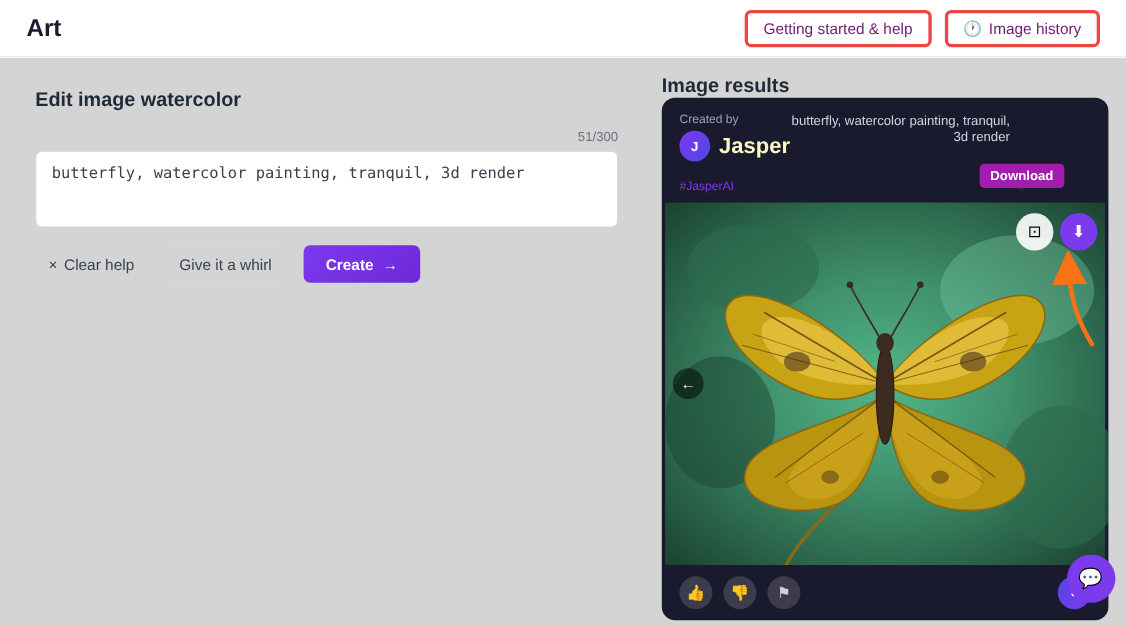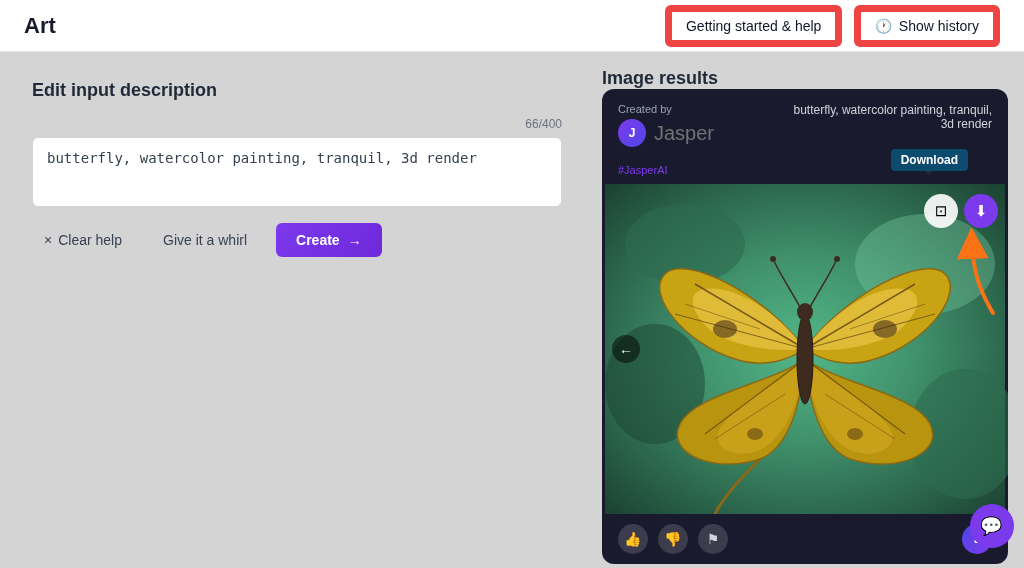--- a/index.html
+++ b/index.html
@@ -30,25 +30,25 @@
       font-weight: 700;
       color: #1a1a2e;
     }
     .nav-right {
       display: flex;
       align-items: center;
       gap: 12px;
     }
     .nav-btn {
       background: none;
-      border: 7px solid #ef4444;
+      border: 3px solid #ef4444;
       border-radius: 6px;
       padding: 6px 14px;
       font-size: 14px;
-      color: #0f172a;
+      color: #701a75;
       cursor: pointer;
       display: flex;
       align-items: center;
       gap: 6px;
     }
 
     
     .main-content {
       display: flex;
       margin-top: 52px;
@@ -143,21 +143,20 @@
     .image-card {
       background: #1a1a2e;
       border-radius: 12px;
       overflow: hidden;
       position: relative;
     }
     .card-header {
       padding: 14px 16px 8px;
       display: flex;
       align-items: flex-start;
-      justify-content: space-between;
     }
     .creator-info {
       display: flex;
       flex-direction: column;
       gap: 4px;
     }
     .created-by-label {
       font-size: 11px;
       color: #9ca3af;
     }
@@ -173,39 +172,39 @@
       background: linear-gradient(135deg, #7c3aed, #4f46e5);
       display: flex;
       align-items: center;
       justify-content: center;
       font-size: 12px;
       color: white;
       font-weight: bold;
     }
     .creator-name {
       font-size: 20px;
-      font-weight: 400;
-      color: #737373;
+      font-weight: 700;
+      color: #fef9c3;
     }
     .hashtag {
       font-size: 11px;
       color: #7c3aed;
       margin-top: 13px;
     }
     .image-description {
       font-size: 12px;
       color: #d1d5db;
       text-align: right;
       max-width: 200px;
     }
     .download-tooltip {
       position: absolute;
       top: 60px;
       right: 40px;
-      background: #0c4a6e;
+      background: #a21caf;
       color: #fff;
       font-size: 12px;
       font-weight: 600;
       padding: 4px 10px;
       border-radius: 4px;
       z-index: 20;
       white-space: nowrap;
     }
     .download-tooltip::after {
       content: '';
@@ -335,30 +334,30 @@
   </style>
 </head>
 <body>
 
 <nav class="top-nav">
   <span class="nav-logo">Art</span>
   <div class="nav-right">
     <button class="nav-btn">Getting started &amp; help</button>
     <button class="nav-btn">
       <span>🕐</span>
-      <span>Show history</span>
+      <span>Image history</span>
     </button>
   </div>
 </nav>
 
 <div class="main-content">
 
   <div class="left-panel">
-    <h2 class="section-title">Edit input description</h2>
-    <div class="char-count">66/400</div>
+    <h2 class="section-title">Edit image watercolor</h2>
+    <div class="char-count">51/300</div>
     <textarea class="text-input-area" style="">butterfly, watercolor painting, tranquil, 3d render</textarea>
     <div class="action-row">
       <button class="clear-btn">
         <span>×</span>
         <span>Clear help</span>
       </button>
       <button class="whirl-btn">Give it a whirl</button>
       <button class="create-btn">
         <span>Create</span>
         <span>→</span>

